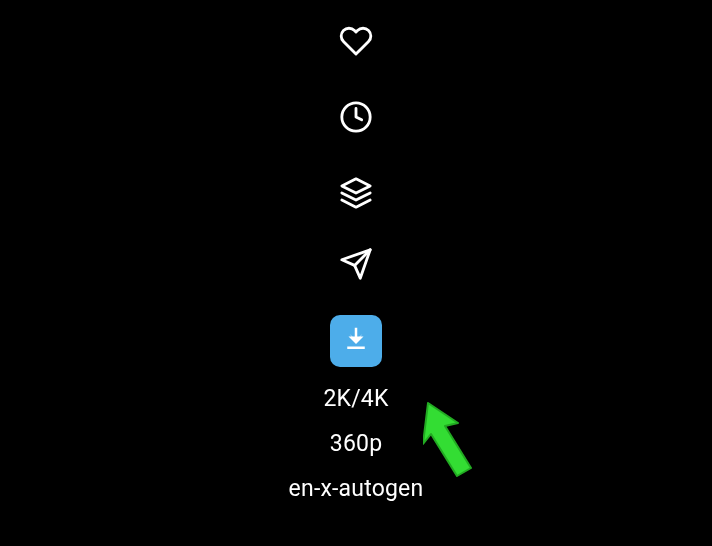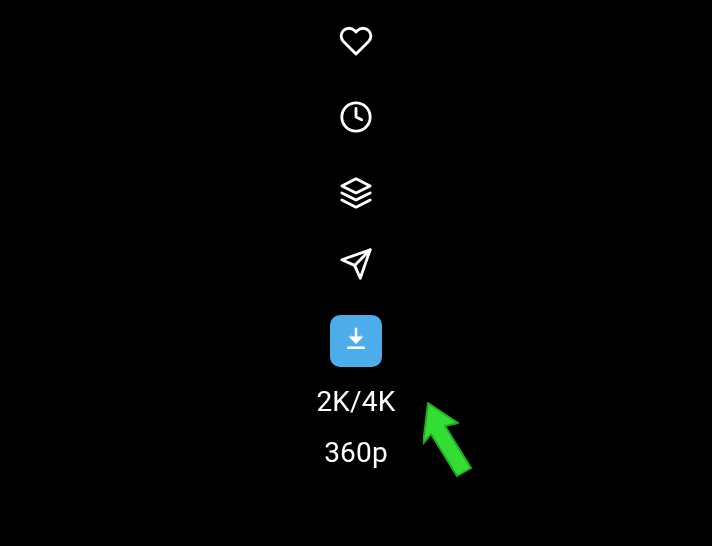--- a/index.html
+++ b/index.html
@@ -41,21 +41,21 @@
     height: 52px;
     background: #4DADEA;
     border-radius: 10px;
     display: flex;
     align-items: center;
     justify-content: center;
     cursor: pointer;
   }
   .text-item {
     color: #fff;
-    font-size: 28px;
+    font-size: 23px;
     margin-top: 18px;
     cursor: pointer;
     letter-spacing: 0.2px;
   }
   .arrow-cursor {
     position: absolute;
     pointer-events: none;
   }
 </style>
 </head>
@@ -113,20 +113,21 @@
         <path d="M12 3 L12 13 L7 8 L12 15 L17 8 L12 13 Z" fill="#fff"></path>
         <rect x="11" y="3" width="2" height="9" fill="#fff"></rect>
         <polygon points="6,10 12,16 18,10" fill="#fff"></polygon>
         <rect x="5" y="18" width="14" height="2" fill="#fff"></rect>
       </svg>
     </span>
   </div>
 
   <div class="text-item">2K/4K</div>
   <div class="text-item">360p</div>
+  <div class="text-item">en-x-autogen</div>
 </div>
 
 <div class="arrow-cursor" style="left:423px; top:398px;">
   <svg width="90" height="100" viewBox="0 0 90 100">
     <g transform="rotate(0)">
       <polygon points="5,5 35,25 22,28 48,70 34,78 8,36 0,46" fill="#33DD33" stroke="#22AA22" stroke-width="2" stroke-linejoin="round"></polygon>
     </g>
   </svg>
 </div>
 

